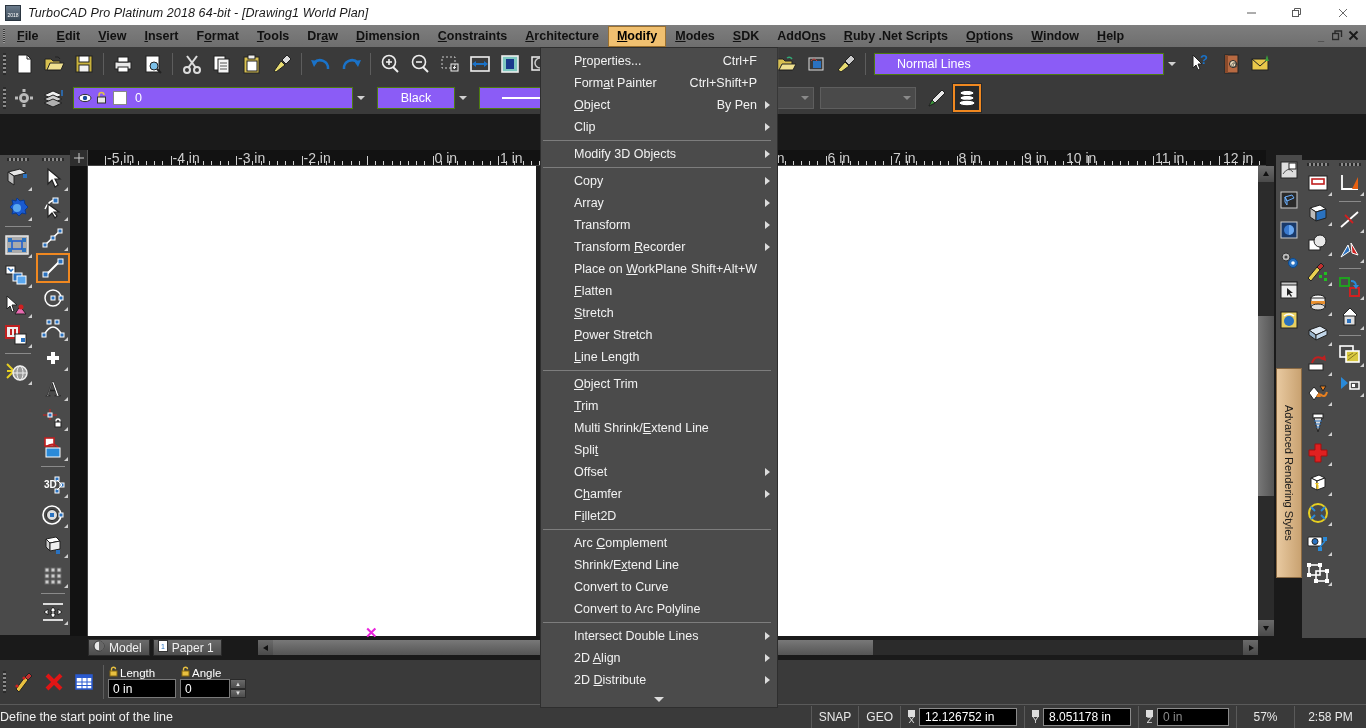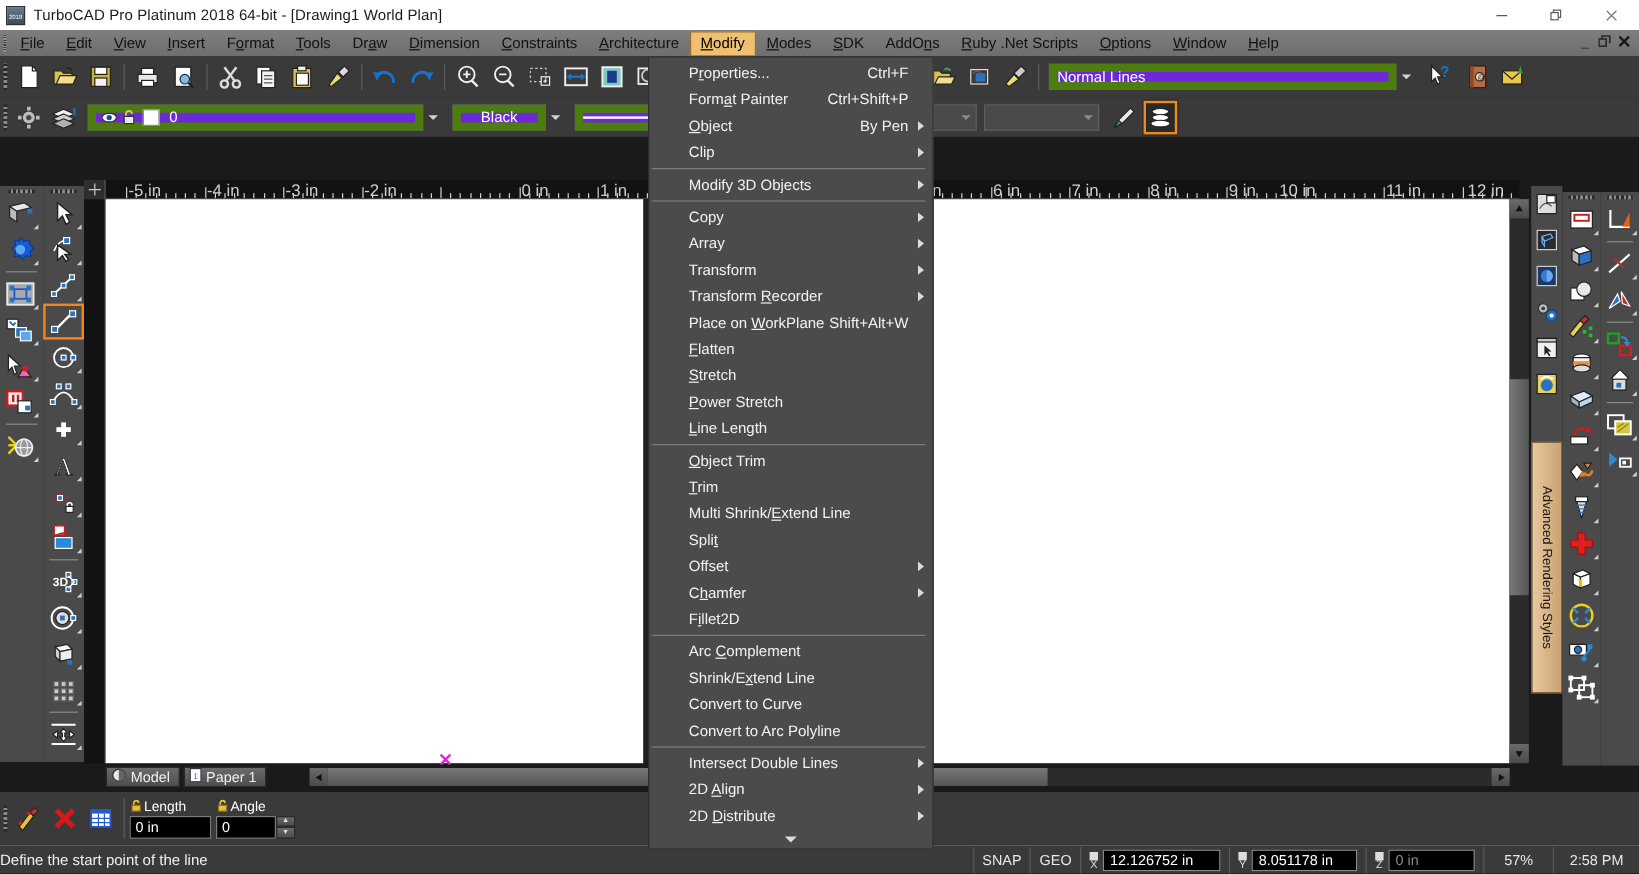--- a/index.html
+++ b/index.html
@@ -17,31 +17,31 @@
     position:absolute; left:0; top:0; width:1366px; height:25px;
     background:#ffffff; display:flex; align-items:center;
   }
   .titlebar .app-icon{
     width:16px;height:16px;margin-left:5px;margin-right:7px;
     background:linear-gradient(#6b7b8c,#3c4a57);
     border:1px solid #2a3views; border:1px solid #2a3540;
     font-size:5px;color:#fff;text-align:center;line-height:7px;
     display:flex;align-items:flex-end;justify-content:center;padding-bottom:1px;
   }
-  .titlebar .title{ font-size:12.5px; color:#1a1a1a; letter-spacing:.1px;}
+  .titlebar .title{ font-size:12.5px; color:#1a1a1a; letter-spacing:.1px;font-style:italic;}
   .win-btns{ margin-left:auto; display:flex; height:25px;}
   .win-btns div{ width:46px;height:25px;display:flex;align-items:center;justify-content:center;
     color:#5a5a5a;font-size:13px;}
   .win-btns div svg{display:block;}
 
   
   .menubar{
     position:absolute;left:0;top:25px;width:1366px;height:22px;
     background:linear-gradient(#7e7e7e,#6e6e6e);
-    display:flex;align-items:center;
+    display:flex;align-items:center;font-weight:bold;
   }
   .menubar .grip{width:8px;height:22px;display:flex;align-items:center;justify-content:center;}
   .menubar .grip i{display:block;width:2px;height:14px;
      background:repeating-linear-gradient(#3a3a3a 0 1px,#9a9a9a 1px 2px);}
   .mitem{ padding:3px 9px 4px 9px; font-size:12.5px;color:#111; cursor:default; white-space:nowrap;}
   .mitem.active{ background:#f0c070; color:#000; box-shadow:inset 0 0 0 1px #9a7030;}
   .mdi-btns{ margin-left:auto;display:flex;gap:2px;padding-right:6px;color:#2a2a2a;font-size:11px;}
   .mdi-btns span{width:14px;text-align:center;}
 
   
@@ -53,22 +53,22 @@
     position:absolute;left:0;top:81px;width:1366px;height:33px;
     background:#3a3a3a;display:flex;align-items:center;
   }
   .tbgrip{width:9px;height:28px;display:flex;align-items:center;justify-content:center;flex:0 0 auto;}
   .tbgrip i{display:block;width:3px;height:22px;
      background:repeating-linear-gradient(#2a2a2a 0 2px,#8a8a8a 2px 4px);}
   .tbtn{width:30px;height:30px;display:flex;align-items:center;justify-content:center;flex:0 0 auto;}
   .tbsep{width:1px;height:22px;background:#5d5d5d;margin:0 4px;flex:0 0 auto;}
 
   
-  .combo{ height:22px;background:#6d28d9;border:7px solid #4d7c0f;
-     display:flex;align-items:center;color:#fff;font-size:12.5px;padding:0 0;}
+  .combo{ height:22px;background:#8b5cf6;border:1px solid #4d7c0f;
+     display:flex;align-items:center;color:#fff;font-size:12.5px;padding:0 22px;}
   .combo.ctr{justify-content:center;}
   .cbtn{width:16px;height:22px;background:#3a3a3a;display:flex;align-items:center;justify-content:center;}
   .cbtn:after{content:"";border-left:4px solid transparent;border-right:4px solid transparent;
      border-top:4px solid #d0d0d0;}
   .combo-gray{height:22px;background:#4a4a4a;border:1px solid #5e5e5e;display:flex;align-items:center;}
   .combo-gray .cbtn:after{border-top-color:#8a8a8a;}
 
   
   .ruler-h{position:absolute;left:70px;top:150px;width:1196px;height:16px;background:#121212;
     overflow:hidden;border-bottom:1px solid #444;}

